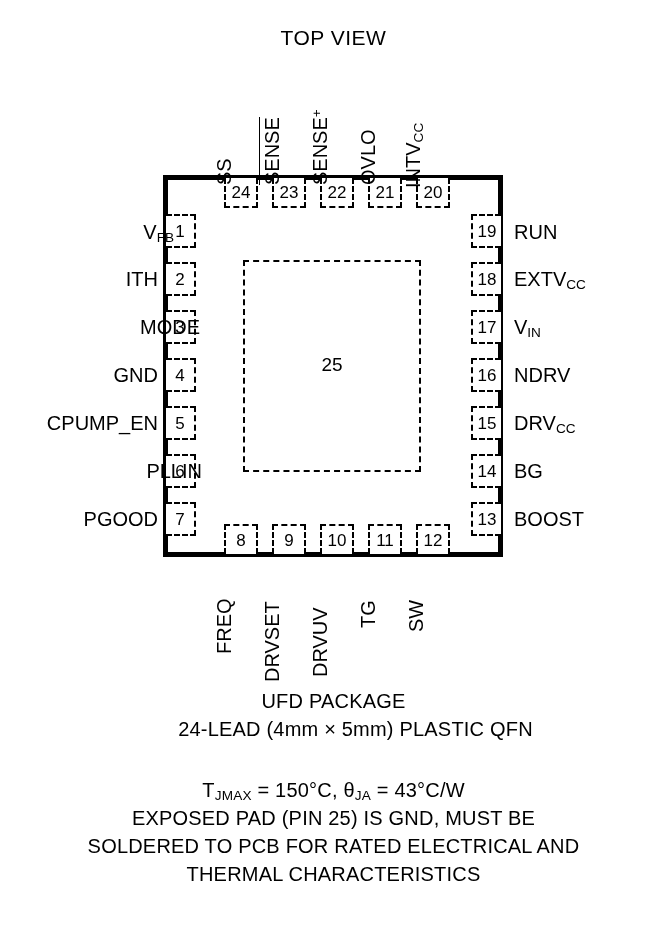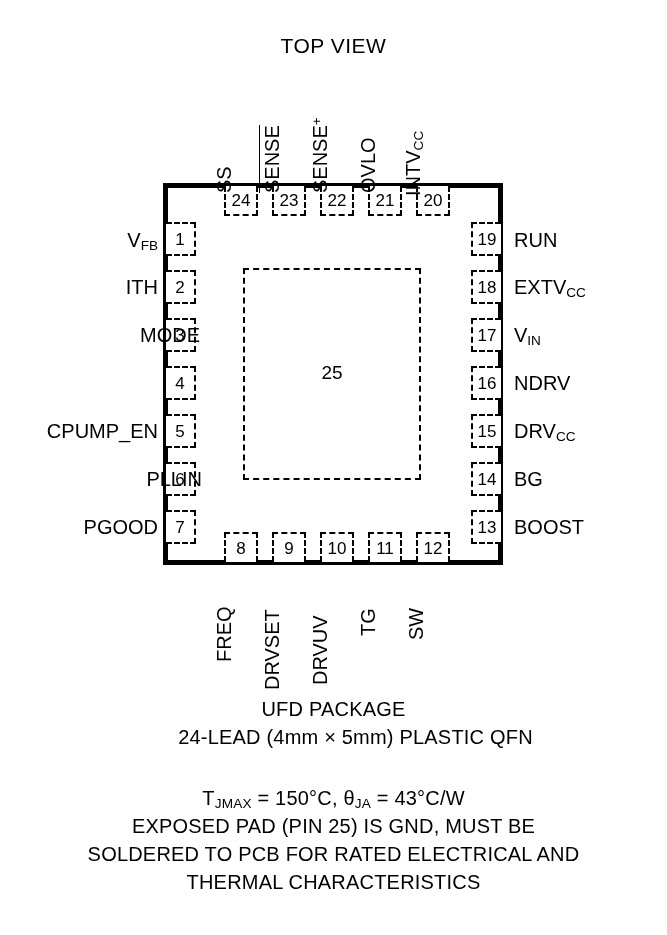--- a/index.html
+++ b/index.html
@@ -10,21 +10,21 @@
   body {
     width: 667px;
     height: 935px;
     position: relative;
     font-family: "Liberation Sans", sans-serif;
     color: #000000;
     overflow: hidden;
   }
   #stage {
     position: absolute;
-    left: 0; top: 8px;
+    left: 0; top: 0;
     width: 667px;
     height: 809px;
   }
   .abs { position: absolute; }
 
   
   #top-view-title {
     left: 0; top: 26px;
     width: 667px;
     text-align: center;
@@ -134,35 +134,36 @@
 
   <div class="abs" id="top-view-title">TOP VIEW</div>
 
   <div class="abs" id="package-body"></div>
   <div class="abs" id="exposed-pad"></div>
   <div class="abs" id="exposed-pad-label">25</div>
 
   <div class="abs pad side left" style="left:166px; top:214px;">
       <span>1</span>
     </div>
-  <div class="abs label-left" style="left:0px; top:222px; width:158px;">V<sub>FB</sub></div>
+  <div class="abs label-left" style="left:0px; top:222px; width:158px;padding-left:16px;">V<sub>FB</sub></div>
 
   <div class="abs pad side left" style="left:166px; top:262px;">
       <span>2</span>
     </div>
   <div class="abs label-left" style="left:0px; top:269px; width:158px;">ITH</div>
 
   <div class="abs pad side left" style="left:166px; top:310px;">
       <span>3</span>
     </div>
   <div class="abs label-left" style="left:0px; top:317px; width:158px;margin-left:42px;">MODE</div>
 
   <div class="abs pad side left" style="left:166px; top:358px;">
       <span>4</span>
     </div>
+  <div class="abs label-left" style="left:0px; top:365px; width:158px;">GND</div>
 
   <div class="abs pad side left" style="left:166px; top:406px;">
       <span>5</span>
     </div>
   <div class="abs label-left" style="left:0px; top:413px; width:158px;">CPUMP_EN</div>
 
   <div class="abs pad side left" style="left:166px; top:454px;">
       <span>6</span>
     </div>
   <div class="abs label-left" style="left:0px; top:461px; width:158px;margin-left:44px;">PLLIN</div>

